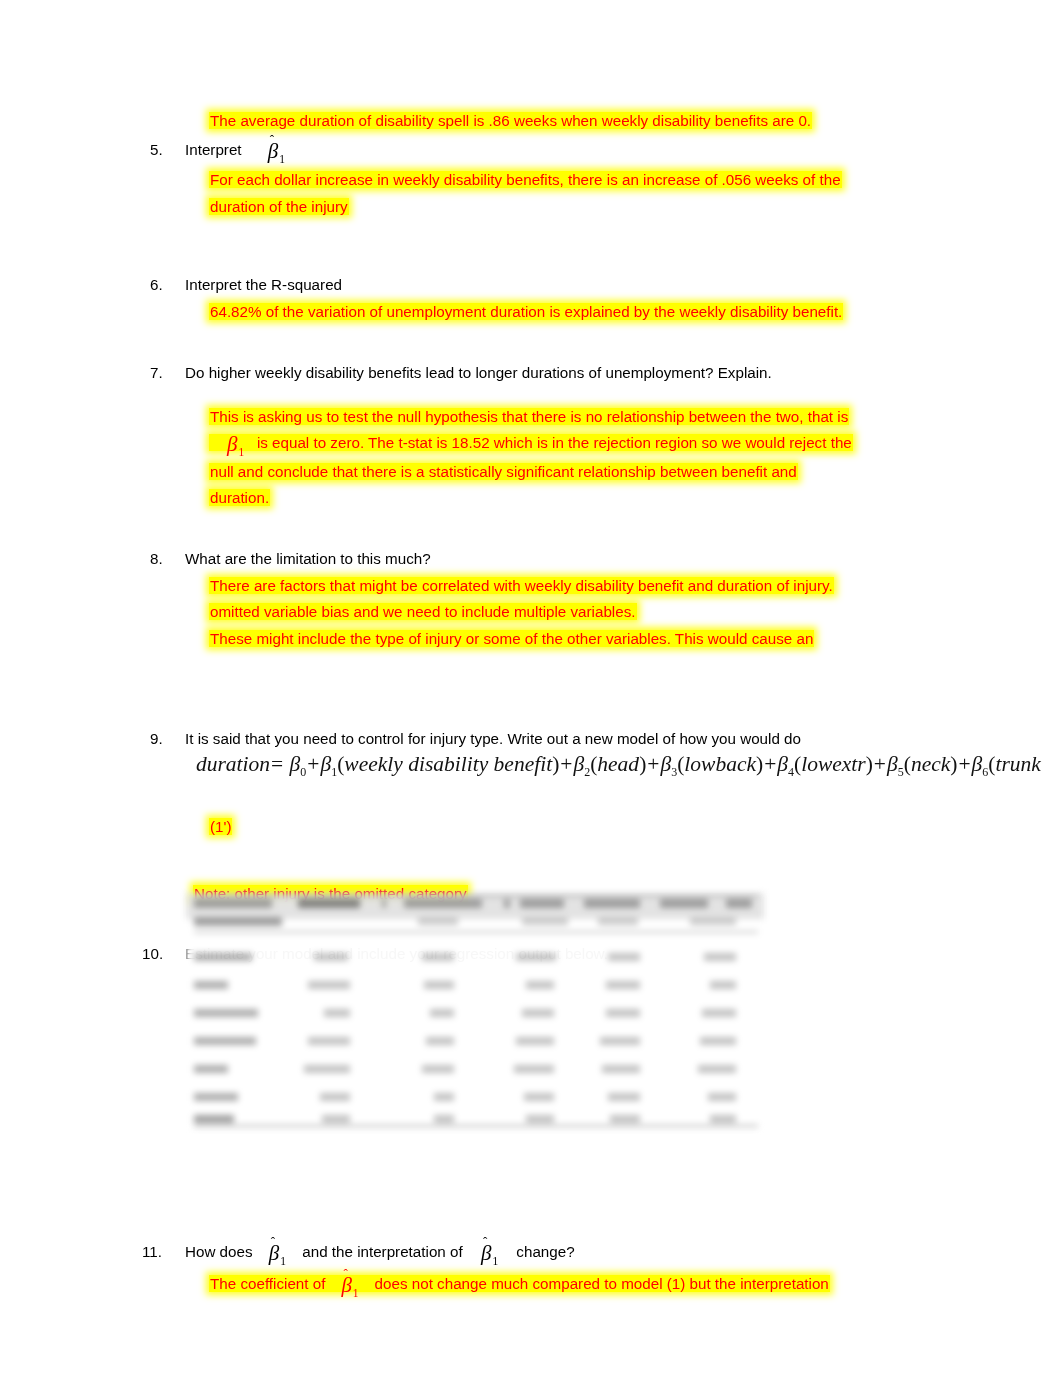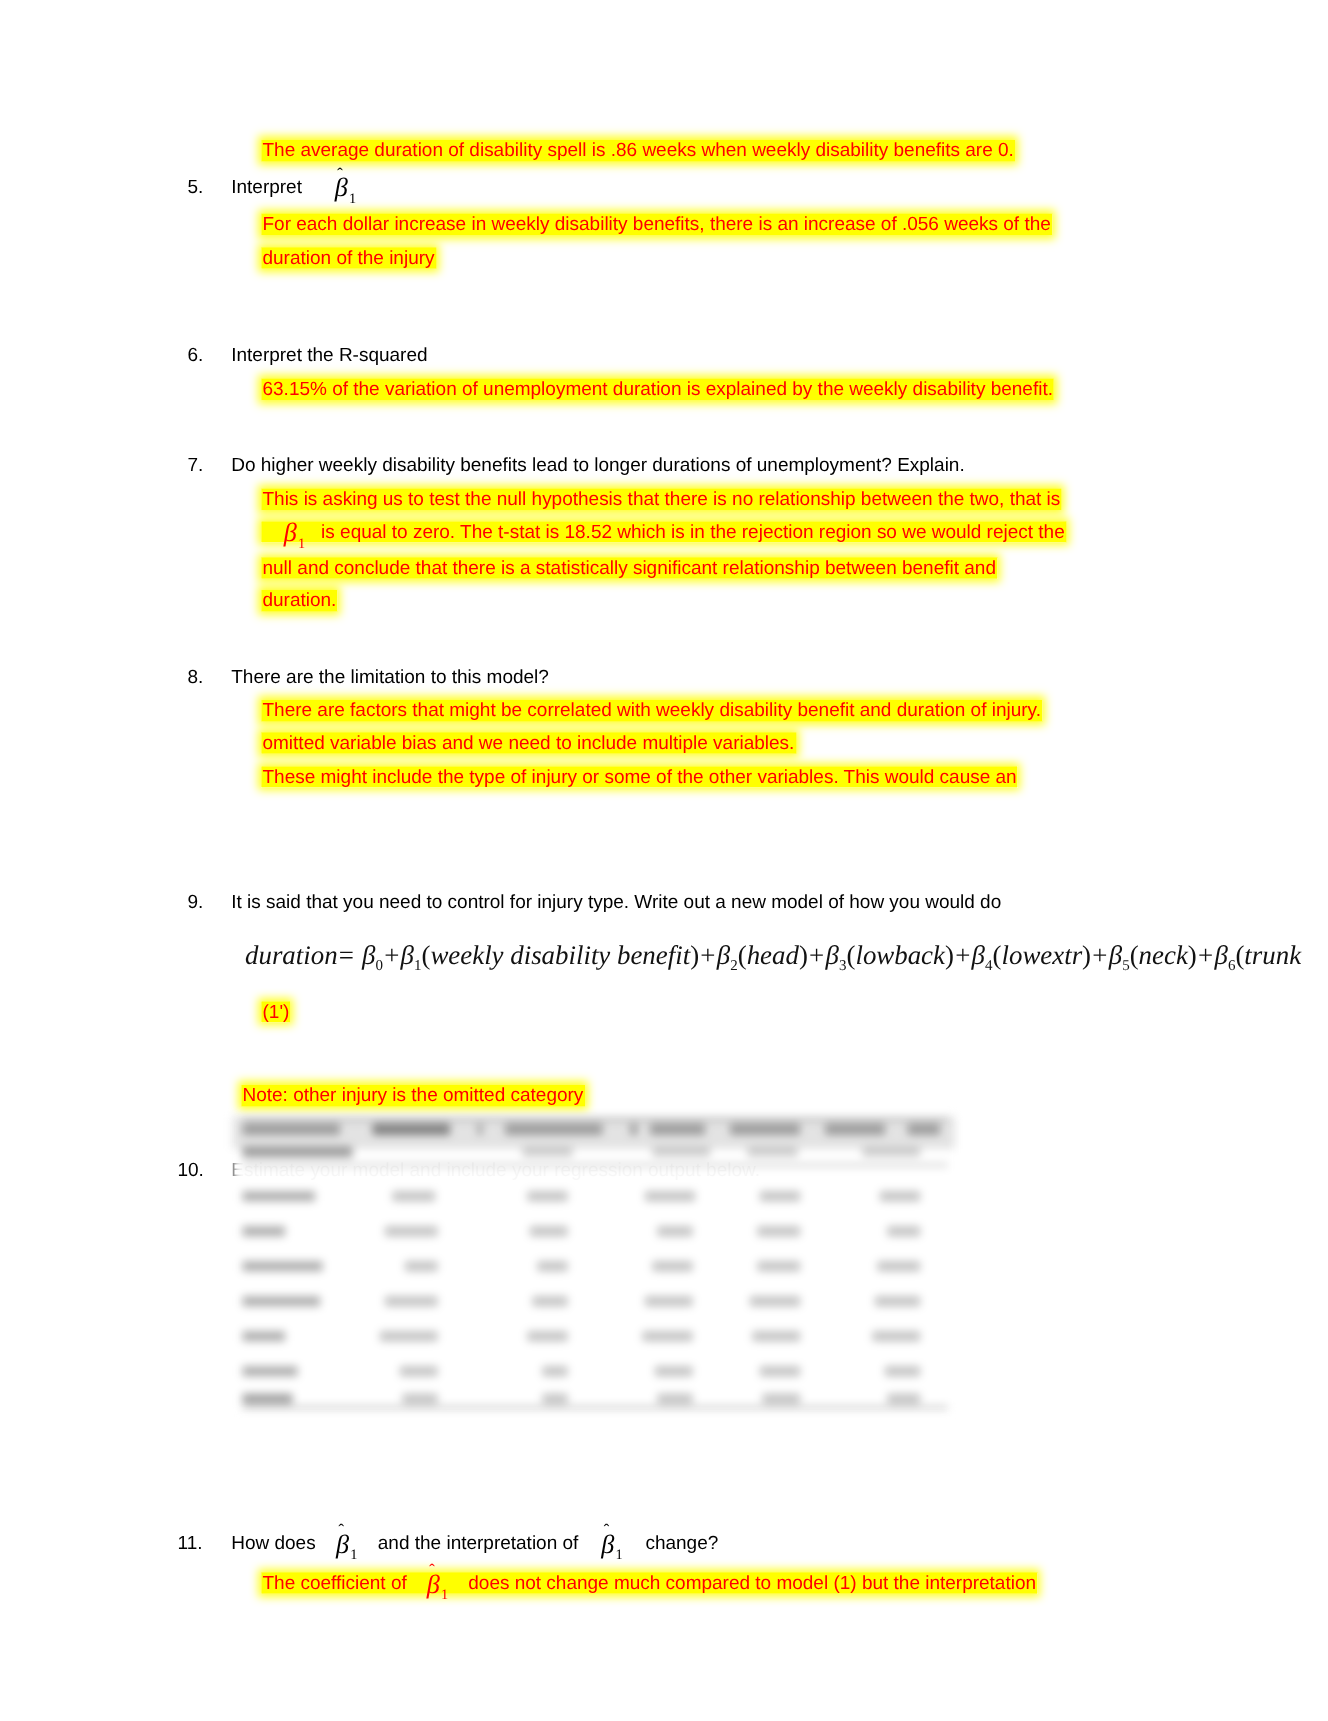--- a/index.html
+++ b/index.html
@@ -177,41 +177,41 @@
       </div>
       <div class="ans" style="margin-top:2px;"><span class="hl">For each dollar increase in weekly disability benefits, there is an increase of .056 weeks of the</span></div>
       <div class="ans"><span class="hl">duration of the injury</span></div>
     </div>
 
     <div class="gap-xl"></div>
 
     <div class="item">
       <div class="num">6.</div>
       <div class="line">Interpret the R-squared</div>
-      <div class="ans" style="margin-top:1px;"><span class="hl">63.15% of the variation of unemployment duration is explained by the weekly disability benefit.</span></div>
+      <div class="ans" style="margin-top:1px;"><span class="hl">64.82% of the variation of unemployment duration is explained by the weekly disability benefit.</span></div>
     </div>
 
     <div class="gap-l"></div>
 
     <div class="item">
       <div class="num">7.</div>
       <div class="line">Do higher weekly disability benefits lead to longer durations of unemployment? Explain.</div>
-      <div class="ans" style="margin-top:1px;"><span class="hl">This is asking us to test the null hypothesis that there is no relationship between the two, that is</span></div>
+      <div class="ans" style="margin-top:18px;"><span class="hl">This is asking us to test the null hypothesis that there is no relationship between the two, that is</span></div>
       <div class="ans">
         <span class="hl" style="padding-left:18px;"><span class="beta red">β<span class="sub">1</span></span>&nbsp;&nbsp;&nbsp;<span>is equal to zero. The t-stat is 18.52 which is in the rejection region so we would reject the</span></span>
       </div>
       <div class="ans"><span class="hl">null and conclude that there is a statistically significant relationship between benefit and</span></div>
       <div class="ans"><span class="hl">duration.</span></div>
     </div>
 
     <div class="gap-l"></div>
 
     <div class="item">
       <div class="num">8.</div>
-      <div class="line">There are the limitation to this model?</div>
+      <div class="line">What are the limitation to this much?</div>
       <div class="ans" style="margin-top:1px;"><span class="hl">There are factors that might be correlated with weekly disability benefit and duration of injury.</span></div>
       <div class="ans"><span class="hl">omitted variable bias and we need to include multiple variables.</span></div>
       <div class="ans"><span class="hl">These might include the type of injury or some of the other variables. This would cause an</span></div>
     </div>
 
     <div style="height:74px;"></div>
 
     <div class="item">
       <div class="num">9.</div>
       <div class="line">It is said that you need to control for injury type. Write out a new model of how you would do</div>

